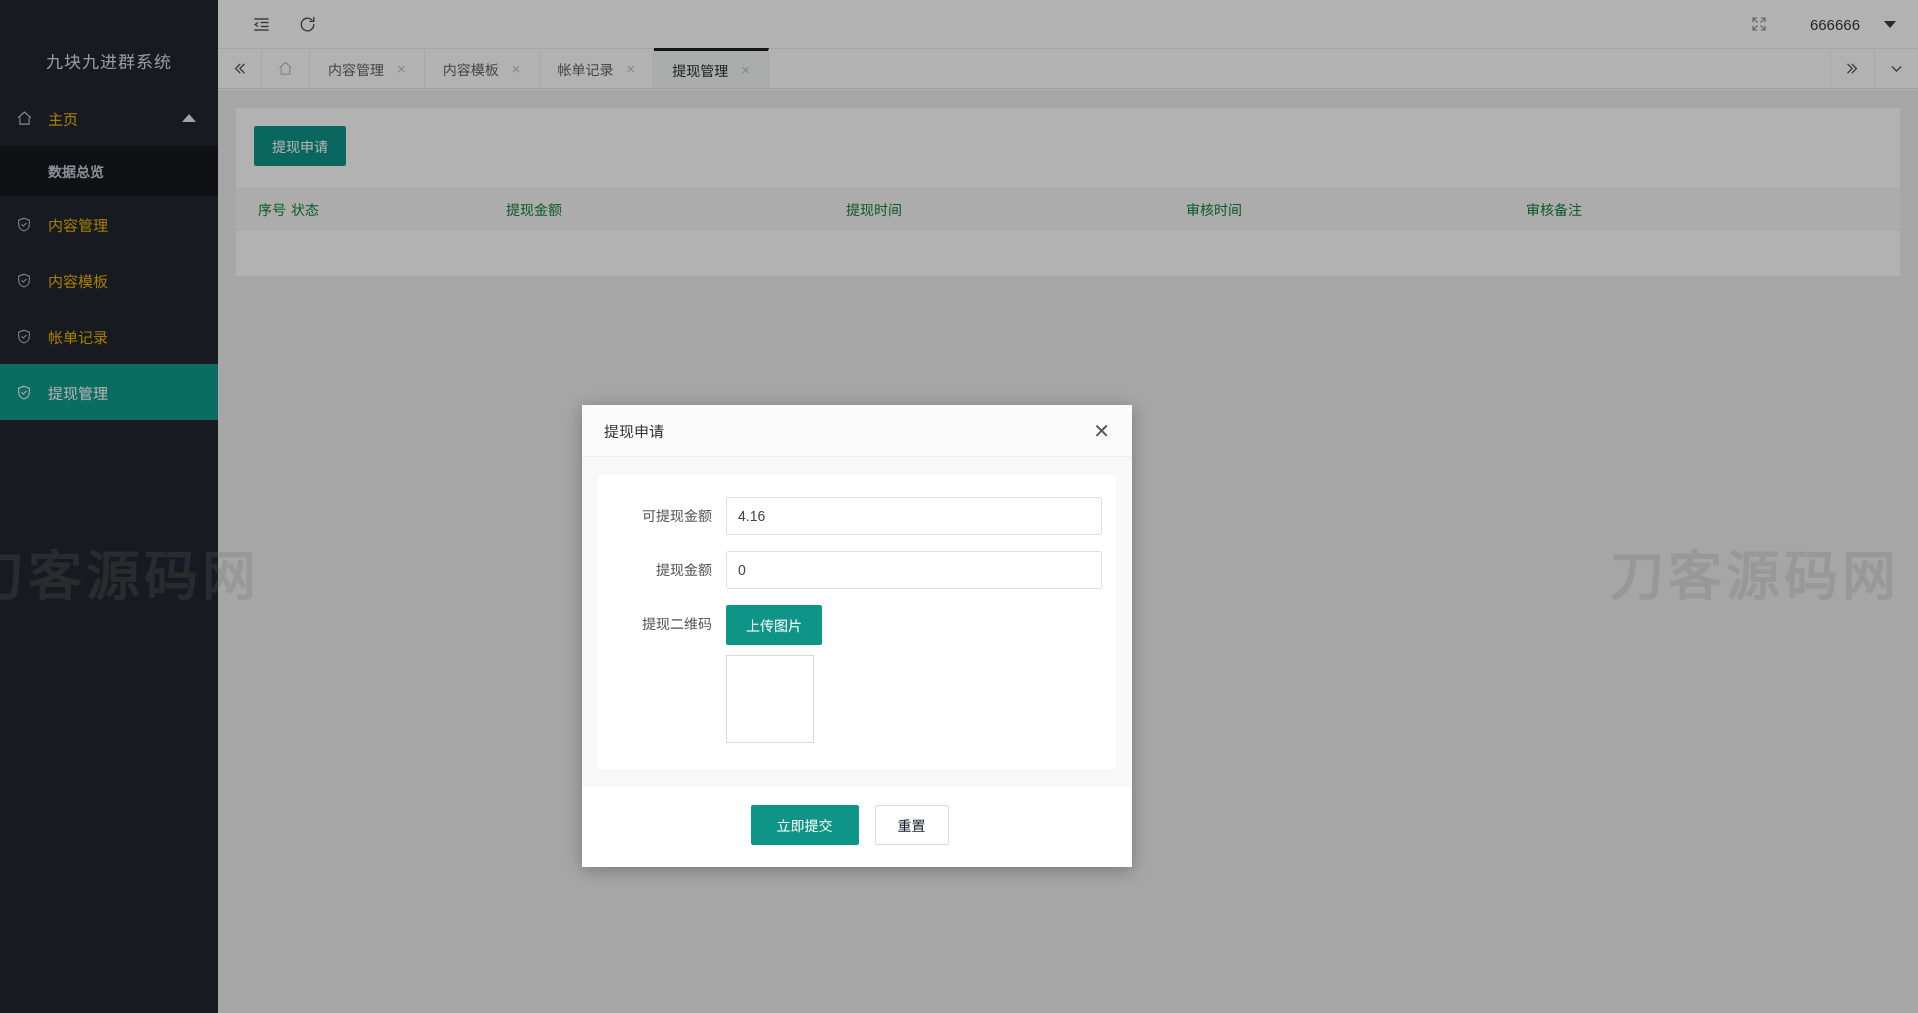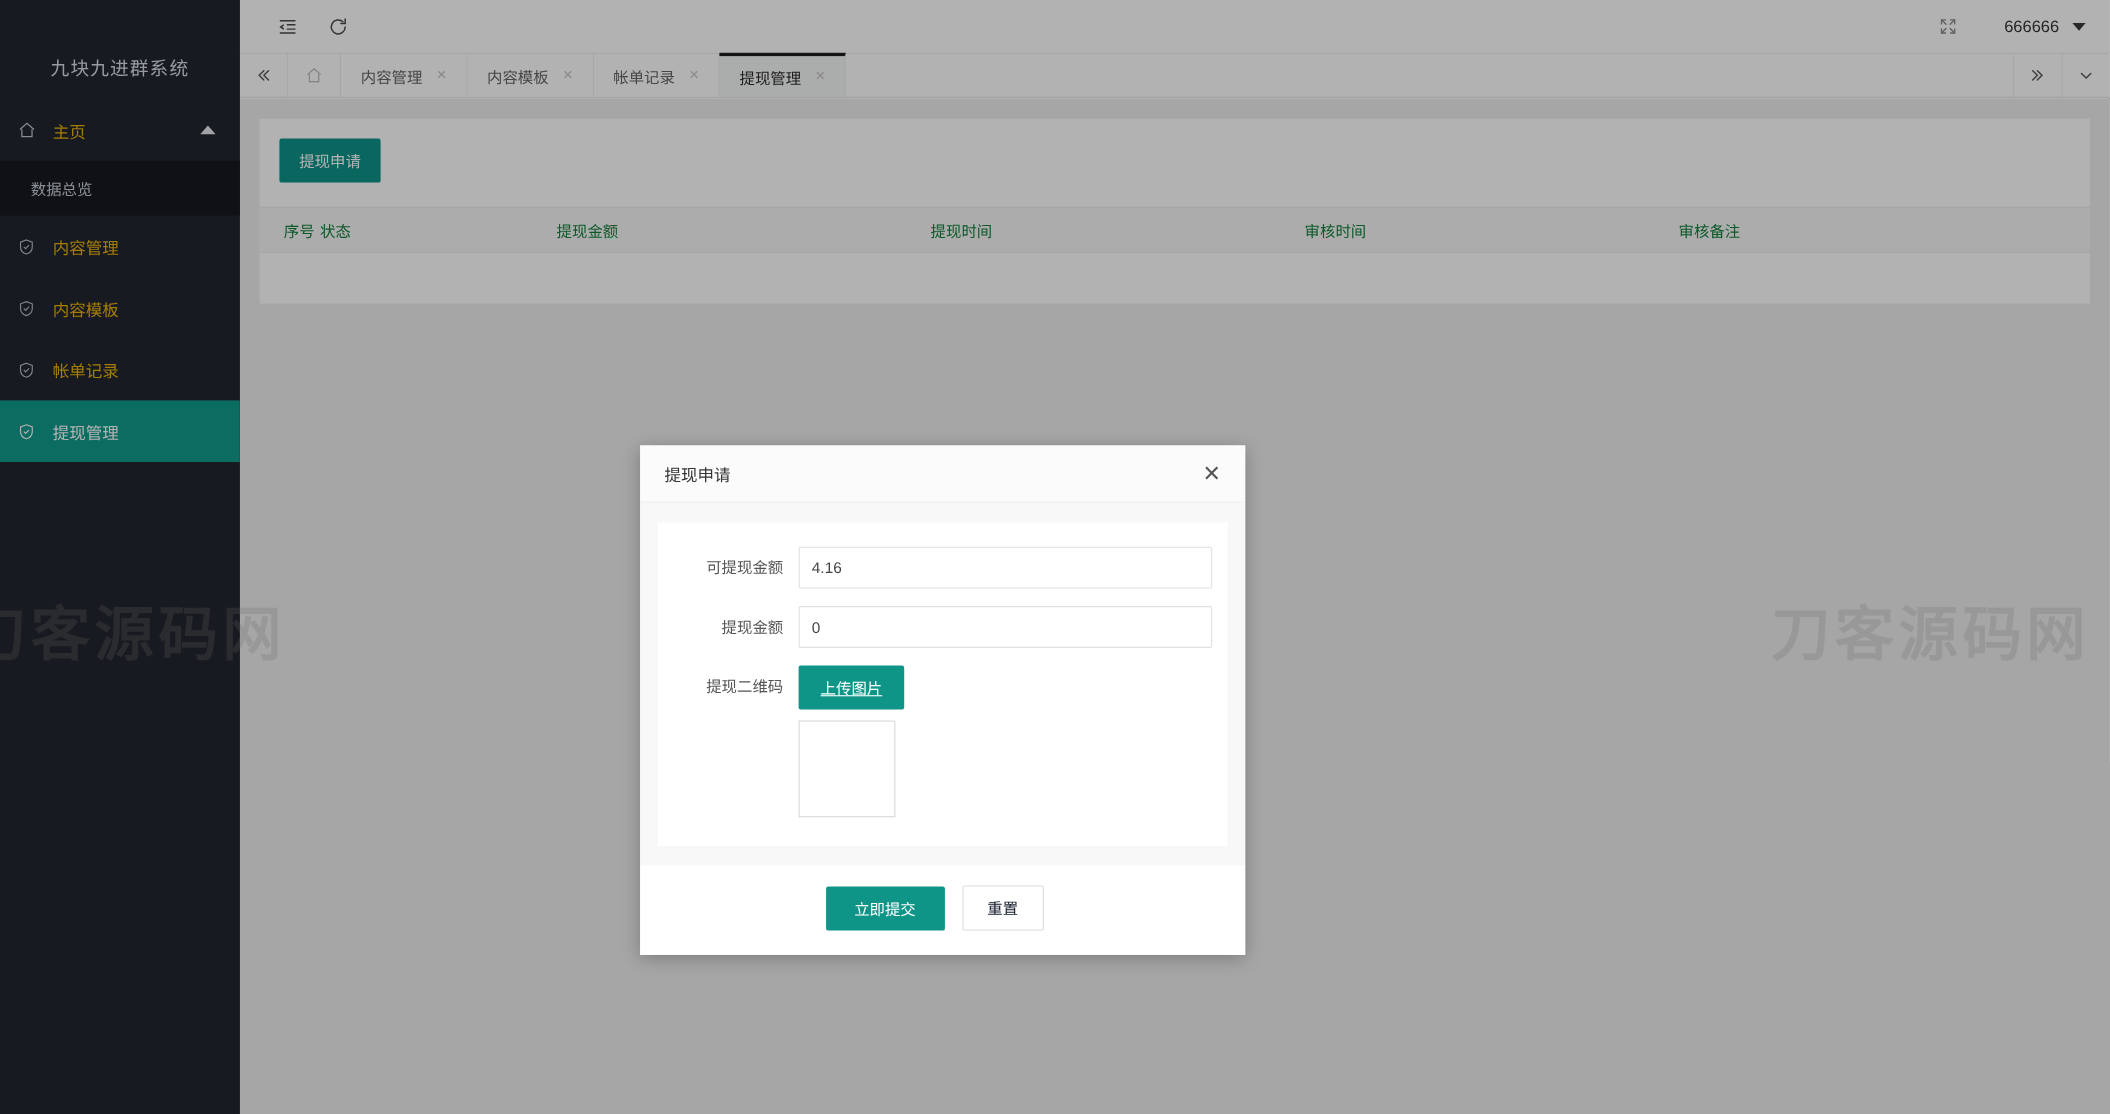--- a/index.html
+++ b/index.html
@@ -70,25 +70,26 @@
     border-right: 7px solid transparent;
     border-bottom: 8px solid #e7eaee;
   }
   .nav-item.active {
     background: #119b8c;
     color: #ffffff;
   }
   .nav-sub {
     height: 50px;
     display: flex; align-items: center;
-    padding-left: 28px;
+    padding-left: 48px;
     background: #16191f;
     color: #c8cfd8;
     font-size: 14px;
     cursor: pointer;
+    font-weight: bold;
   }
 
   
   .main {
     position: absolute; left: 218px; top: 0;
     width: 1700px; height: 1013px;
     background: #ffffff;
     z-index: 10;
   }
   .topbar {
@@ -99,21 +100,21 @@
     position: relative;
   }
   .topbar .tb-icon {
     width: 34px; height: 34px;
     display: inline-flex; align-items: center; justify-content: center;
     cursor: pointer;
     color: #4a4a4a;
   }
   .topbar .spacer { flex: 1 1 auto; }
   .user-box {
-    display: flex; align-items: center; gap: 12px;
+    display: flex; align-items: center; gap: 24px;
     font-size: 15px; color: #333;
     cursor: pointer;
     margin-left: 34px;
   }
   .user-caret {
     width: 0; height: 0;
     border-left: 6px solid transparent;
     border-right: 6px solid transparent;
     border-top: 7px solid #3a3a3a;
   }
@@ -490,21 +491,21 @@
         <div class="form-row">
           <div class="form-label">提现金额</div>
           <div class="form-ctrl">
             <input class="f-input" type="text" value="0" style="">
           </div>
         </div>
 
         <div class="form-row" style="margin-bottom:0;">
           <div class="form-label">提现二维码</div>
           <div class="form-ctrl">
-            <button class="btn btn-primary" style="padding:10px 20px;text-decoration:underline;">上传图片</button>
+            <button class="btn btn-primary" style="padding:10px 20px;">上传图片</button>
             <div class="upload-preview"></div>
           </div>
         </div>
 
       </div>
     </div>
 
     <div class="modal-foot">
       <button class="btn btn-submit">立即提交</button>
       <button class="btn btn-reset">重置</button>

